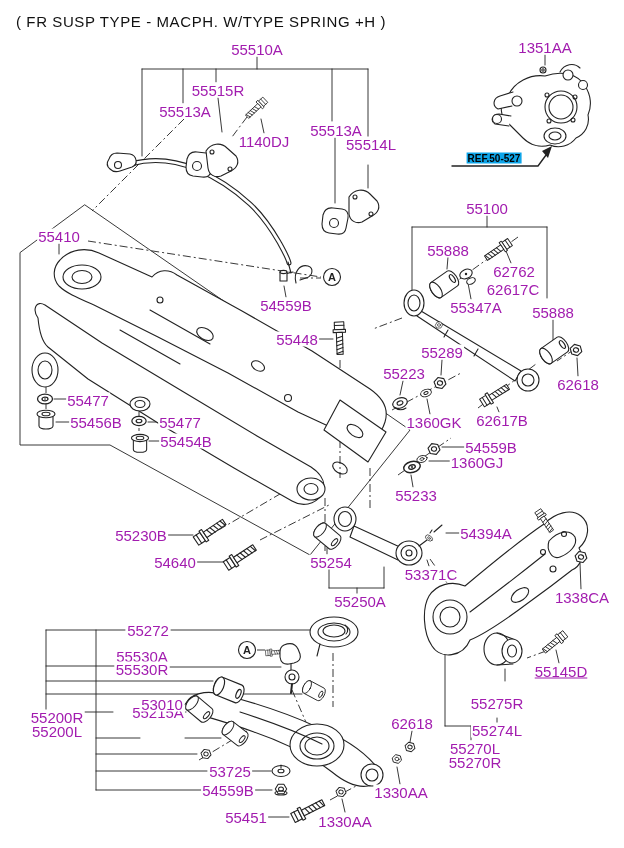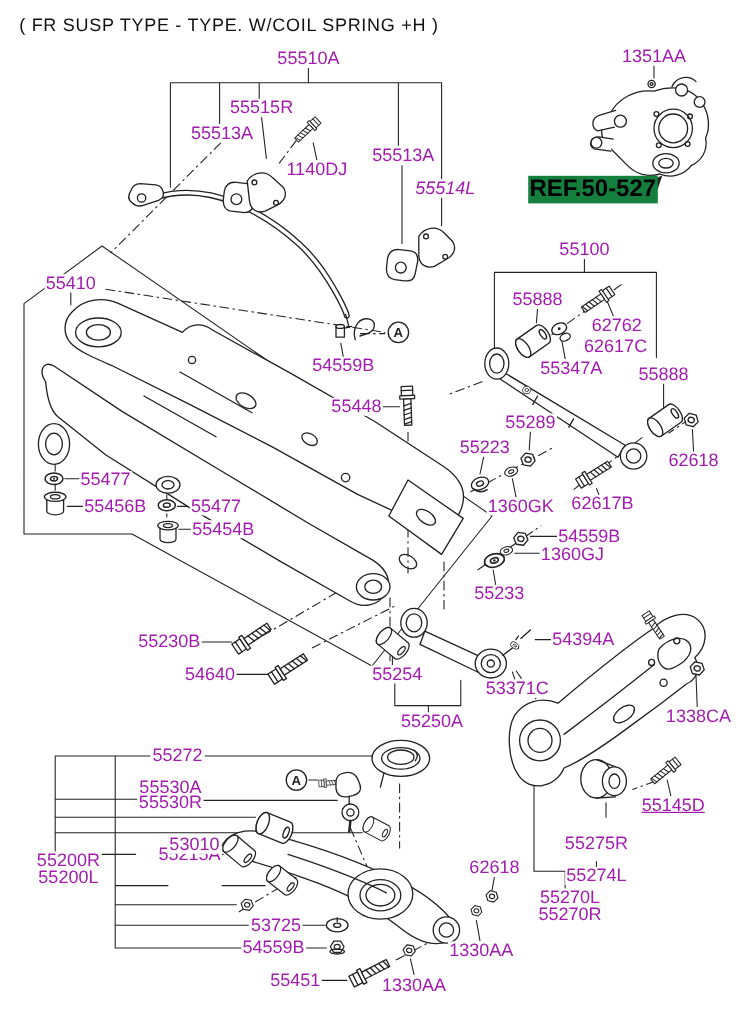--- a/index.html
+++ b/index.html
@@ -12,21 +12,21 @@
     position:absolute; left:16px; top:13px;
     font-size:15px; letter-spacing:0.6px; color:#111; white-space:nowrap;
   }
   .plabel {
     position:absolute; transform:translate(-50%,-50%);
     font-size:15px; line-height:1; color:#a21caf; background:#fff;
     padding:0 1px; white-space:nowrap;
   }
   .ref {
     position:absolute; transform:translate(-50%,-50%);
-    font-size:20px; font-weight:bold; color:#000; background:#15803d;
+    font-size:10px; font-weight:bold; color:#000; background:#0ea5e9;
     padding:0 1px; white-space:nowrap; cursor:pointer;
   }
   .ct { font:bold 11px "Liberation Sans", sans-serif; }
 </style>
 </head>
 <body>
 
 <div class="stage">
 
 <svg width="624" height="848" viewBox="0 0 624 848">
@@ -281,29 +281,29 @@
     <circle cx="247" cy="650" r="8.5" fill="#fff"></circle>
     <text class="ct" x="247" y="654" text-anchor="middle" fill="#222" stroke="none">A</text>
   </g>
 
   <g stroke="#222" stroke-width="1.4" fill="none" stroke-linecap="round">
     <path d="M452,166 H538 L549,151"></path>
     <polygon points="552,146 542,151 548,158" fill="#222" stroke="none"></polygon>
   </g>
 </svg>
 
-<div class="title">( FR SUSP TYPE - TYPE. W/COIL SPRING +H )</div>
+<div class="title">( FR SUSP TYPE - MACPH. W/TYPE SPRING +H )</div>
 <div class="ref" id="ref-link" style="left: 494px; top: 158px;">REF.50-527</div>
 <div id="label-layer">
       <div class="plabel" style="left: 257px; top: 49px;">55510A</div>
       <div class="plabel" style="left: 218px; top: 90px;">55515R</div>
       <div class="plabel" style="left: 185px; top: 111px;">55513A</div>
       <div class="plabel" style="left: 264px; top: 141px;">1140DJ</div>
       <div class="plabel" style="left: 336px; top: 130px;">55513A</div>
-      <div class="plabel" style="left: 371px; top: 157px; font-style: italic;">55514L</div>
+      <div class="plabel" style="left: 371px; top: 144px;">55514L</div>
       <div class="plabel" style="left: 545px; top: 47px;">1351AA</div>
       <div class="plabel" style="left: 487px; top: 208px;">55100</div>
       <div class="plabel" style="left: 448px; top: 250px;">55888</div>
       <div class="plabel" style="left: 514px; top: 271px;">62762</div>
       <div class="plabel" style="left: 513px; top: 289px;">62617C</div>
       <div class="plabel" style="left: 476px; top: 307px;">55347A</div>
       <div class="plabel" style="left: 553px; top: 312px;">55888</div>
       <div class="plabel" style="left: 442px; top: 352px;">55289</div>
       <div class="plabel" style="left: 404px; top: 373px;">55223</div>
       <div class="plabel" style="left: 578px; top: 384px;">62618</div>

